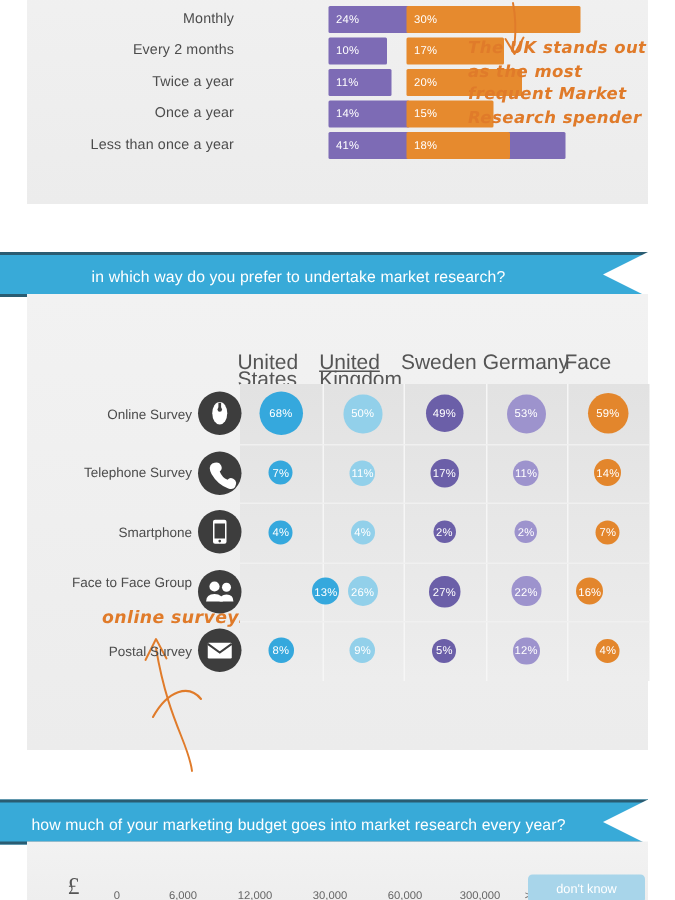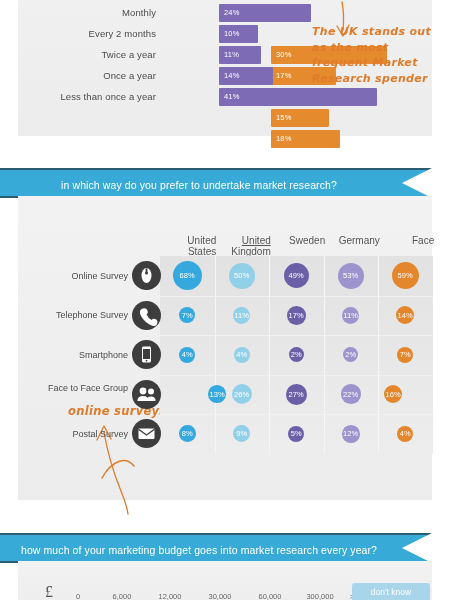--- a/index.html
+++ b/index.html
@@ -26,21 +26,21 @@
     font-size:9.5px;color:#4c4c4c;line-height:22px;letter-spacing:.1px;
   }
   .bar{
     position:absolute;height:18px;top:2px;border-radius:1px;
     font-size:7.5px;color:#ffffff;line-height:18px;padding-left:5px;
     box-sizing:border-box;letter-spacing:.2px;
   }
   .bar.purple{background:#7d6bb5;}
   .bar.orange{background:#e68a2e;}
   .colA{left:160px;margin-left:41px;}
-  .colB{left:253px;margin-top:42px;}
+  .colB{left:253px;}
 
   
   .hand{
     position:absolute;color:#e07b2a;
     font-family:"DejaVu Sans", sans-serif;
     font-style:italic;font-weight:600;
     letter-spacing:.3px;
   }
   #ann-uk{left:312px;top:24px;width:130px;font-size:11px;line-height:15.5px;}
   #ann-online{left:50px;top:208px;font-size:11.5px;}
@@ -60,21 +60,21 @@
     position:absolute;right:0;top:-2px;width:30px;height:30px;
     background:#ffffff;
     clip-path:polygon(100% 0,100% 100%,0 50%);
   }
   #banner-1{top:168px;width:432px;}
   #banner-2{top:533px;width:432px;}
 
   
   #sec-matrix{left:18px;top:196px;width:414px;height:304px;}
   .mat-head{
-    position:absolute;font-size:10px;color:#555;text-align:right;
+    position:absolute;font-size:14px;color:#555;text-align:left;
     line-height:10.5px;width:58px;
   }
   .mat-rowlabel{
     position:absolute;font-size:9px;color:#4c4c4c;text-align:right;
     width:110px;line-height:10.5px;
   }
   .icon-circle{
     position:absolute;width:29px;height:29px;border-radius:50%;
     background:#3d3d3d;
   }

